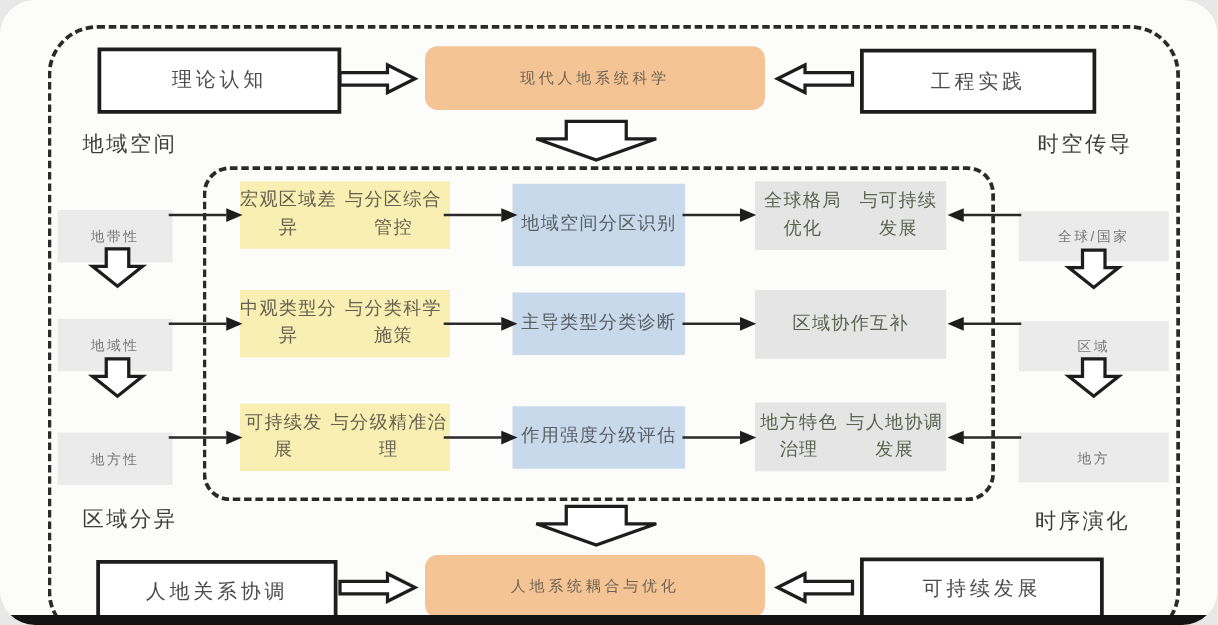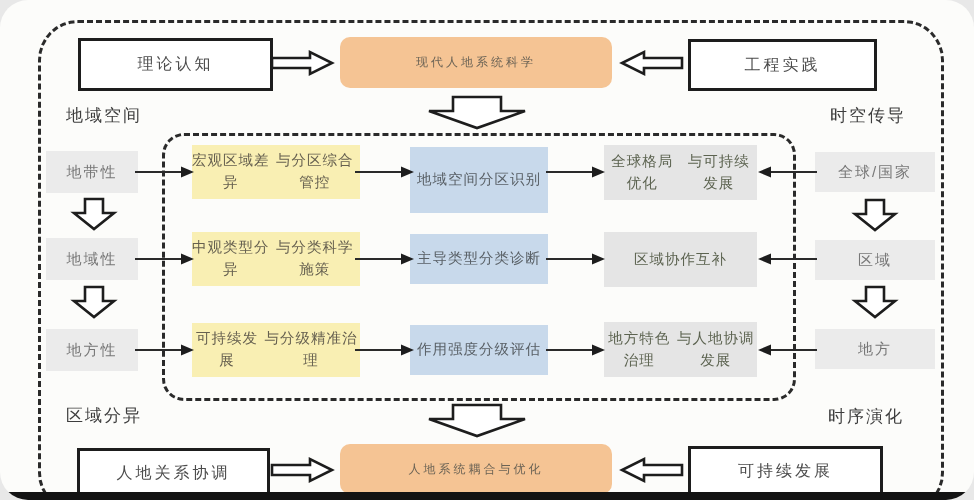--- a/index.html
+++ b/index.html
@@ -15,21 +15,21 @@
         font-size:16px;letter-spacing:3px;color:#4c4c4c;z-index:2;}
   .obox{position:absolute;background:#f5c494;border-radius:10px;
         display:flex;align-items:center;justify-content:center;
         font-size:12px;letter-spacing:3px;color:#6b6355;z-index:2;}
   .cell{position:absolute;display:flex;flex-direction:row;align-items:center;justify-content:center;
         font-size:14.5px;line-height:1.5;letter-spacing:1px;text-align:center;z-index:2;}
   .cell.yellow{background:#f9efb3;color:#666050;}
   .cell.blue{background:#c8d9eb;color:#596066;}
   .cell.green{background:#e5e5e5;color:#5c6350;}
   .gbox{position:absolute;background:#ebebeb;display:flex;align-items:center;justify-content:center;
-        font-size:15px;letter-spacing:2px;color:#777777;z-index:2;}
+        font-size:11px;letter-spacing:2px;color:#777777;z-index:2;margin-top:17px;}
   .corner-label{position:absolute;font-size:17px;letter-spacing:2px;color:#3d3d3d;z-index:2;}
   svg.arrow{position:absolute;overflow:visible;z-index:3;}
   .blk{fill:#ffffff;stroke:#1d1d1d;stroke-width:2.6;stroke-linejoin:miter;}
   .thin-line{stroke:#2a2a2a;stroke-width:2;}
   .thin-head{fill:#1d1d1d;}
 </style>
 </head>
 <body>
 
 <div class="stage">

